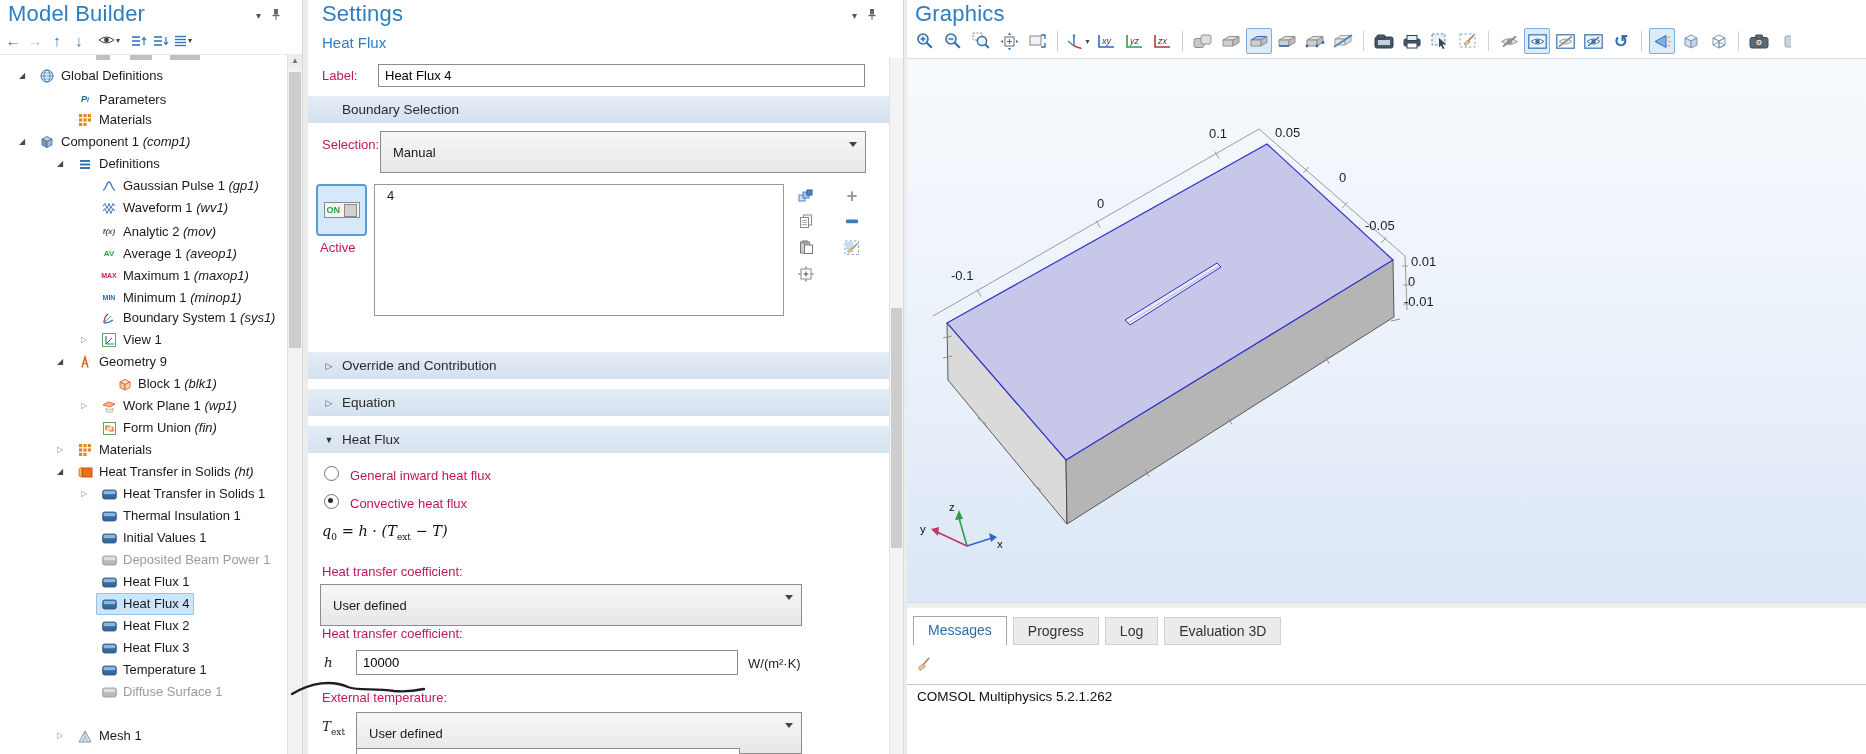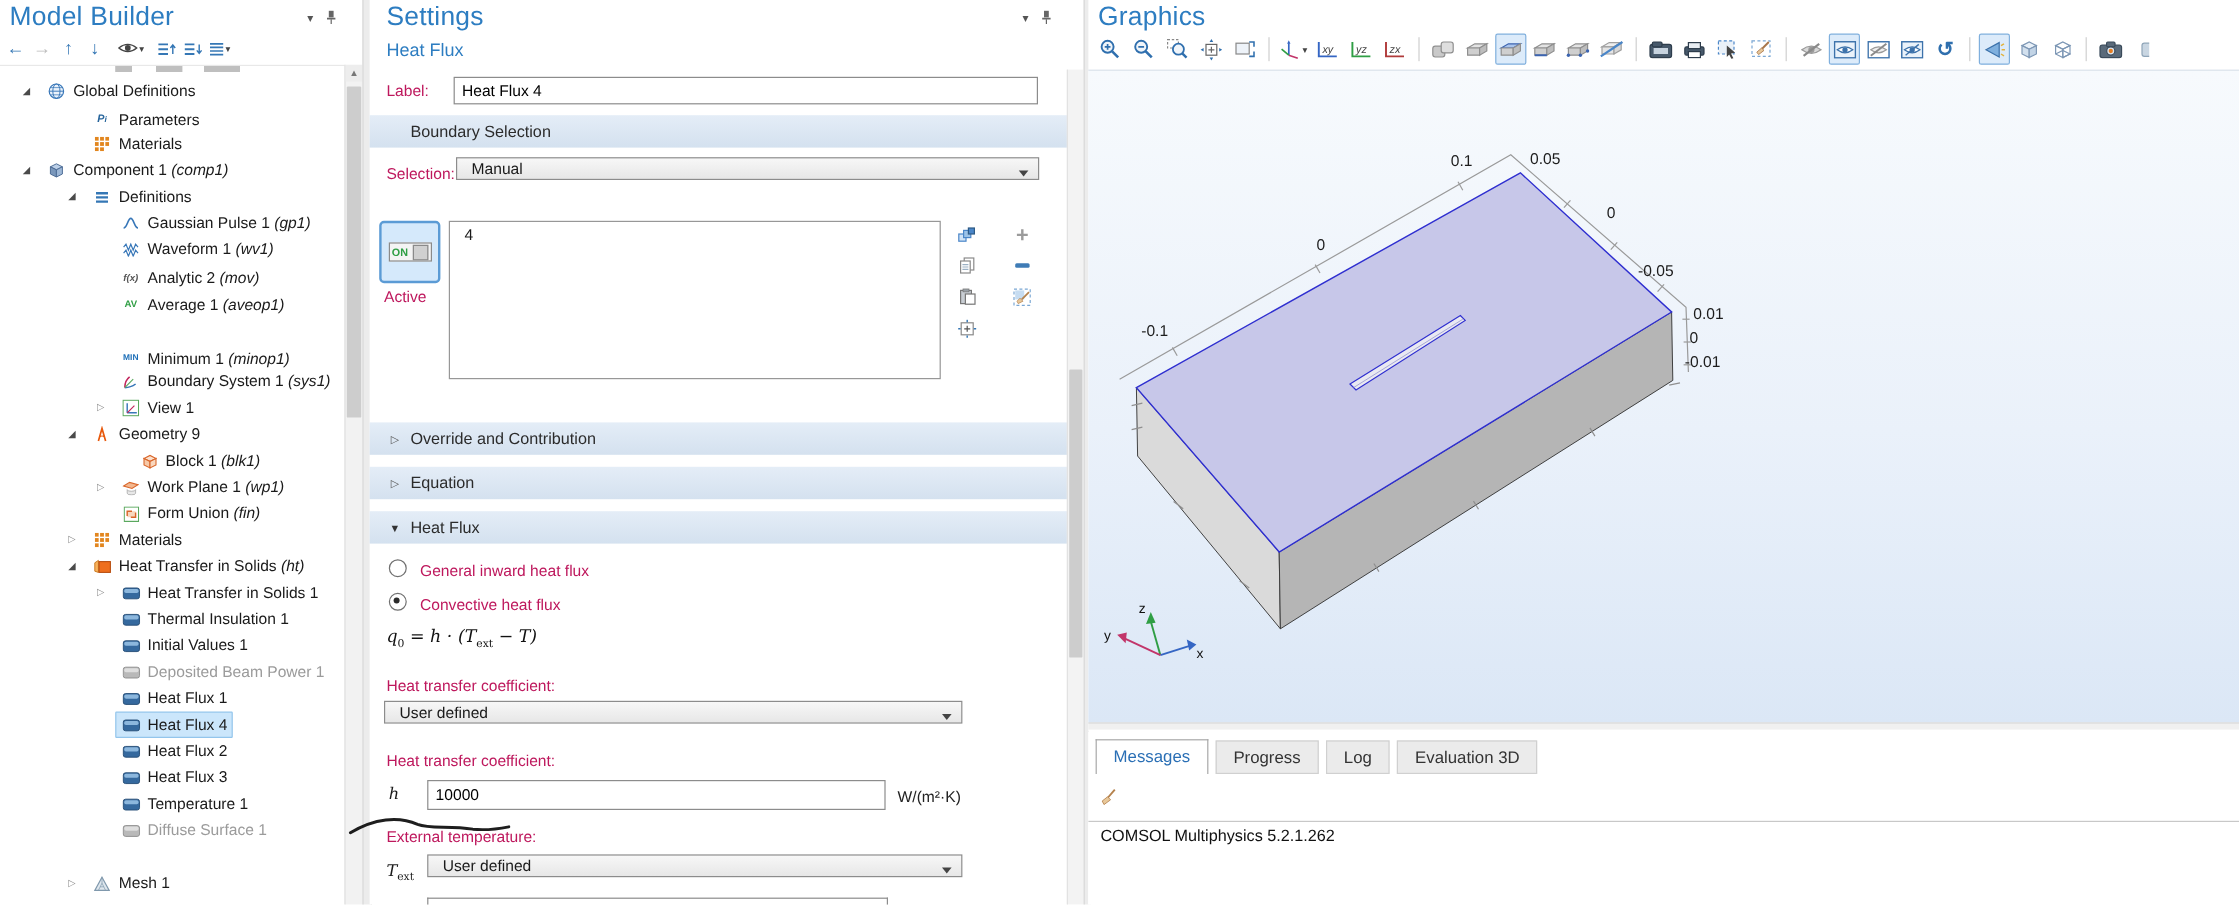--- a/index.html
+++ b/index.html
@@ -34,21 +34,21 @@
   
   #settings{position:absolute;left:308px;top:0;width:595px;height:754px;background:#fff}
   .shdr{position:absolute;left:0;right:12px;height:27px;background:linear-gradient(#e4edf7,#d4e1ef);
         display:flex;align-items:center;font-size:13.5px;color:#2b2b2b}
   .shdr .arr{width:14px;margin-left:14px;font-size:9px;color:#555;text-align:center}
   .shdr .arr.open{color:#333}
   .shdr .t{margin-left:6px}
   .flabel{position:absolute;font-size:13px;color:#be185d}
   .tinput{position:absolute;height:23px;border:1px solid #8c8c8c;background:#fff;font-size:13px;
           padding:0 6px;font-family:"Liberation Sans",sans-serif;box-sizing:border-box}
-  .combo{position:absolute;height:19px;background:linear-gradient(#f7f7f7,#e7e7e7);border:1px solid #8c8c8c;
+  .combo{position:absolute;height:42px;background:linear-gradient(#f7f7f7,#e7e7e7);border:1px solid #8c8c8c;
          display:flex;align-items:center;padding:0 24px 0 12px;font-size:13px;box-sizing:border-box;cursor:default}
   .combo:after{content:"";position:absolute;right:8px;top:10px;border:4px solid transparent;border-top:5px solid #444}
   #active-toggle{position:absolute;left:8px;top:184px;width:47px;height:48px;background:#d5e9fb;
          border:2px solid #5b9bd5;border-radius:4px;display:flex;align-items:center;justify-content:center}
   .togglebox{width:36px;height:16px;background:#f4f4f4;border:1px solid #8a8a8a;display:flex;align-items:center;justify-content:space-between;padding:0 2px;box-sizing:border-box}
   .togglebox .on{color:#2f9e44;font-size:9px;font-weight:bold}
   .togglebox .knob{width:11px;height:11px;background:#d0d0d0;border:1px solid #8a8a8a}
   #sel-list{position:absolute;left:66px;top:184px;width:408px;height:130px;border:1px solid #979797;background:#fff;font-size:13px}
   #sel-list .entry{padding:3px 12px}
   .selcol{position:absolute;display:flex;flex-direction:column;gap:7px;align-items:center}
@@ -232,20 +232,26 @@
               <span class="tx" style="color:#555;font-size:8px;font-style:italic">f(x)</span>
             </span>
             <span class="nlabel">Analytic 2 <i>(mov)</i></span>
           </span></div>
         <div class="trow" style="top: 186px;"><span class="ninner" style="margin-left:96px">
             <span class="ti">
               <span class="tx" style="color:#2f9e44;font-size:8px">AV</span>
             </span>
             <span class="nlabel">Average 1 <i>(aveop1)</i></span>
           </span></div>
+        <div class="trow" style="top: 208px;"><span class="ninner" style="margin-left:96px">
+            <span class="ti">
+              <span class="tx" style="color:#c2255c;font-size:7px">MAX</span>
+            </span>
+            <span class="nlabel">Maximum 1 <i>(maxop1)</i></span>
+          </span></div>
         <div class="trow" style="top: 230px;"><span class="ninner" style="margin-left:96px">
             <span class="ti">
               <span class="tx" style="color:#1d6fb8;font-size:7px">MIN</span>
             </span>
             <span class="nlabel">Minimum 1 <i>(minop1)</i></span>
           </span></div>
         <div class="trow" style="top: 252px;"><span class="ninner" style="margin-left:96px">
             <span class="ti">
               <svg width="14" height="13">
                 <path d="M2,11 Q7,11 11,8" fill="none" stroke="#3877b8" stroke-width="1.3"></path>

